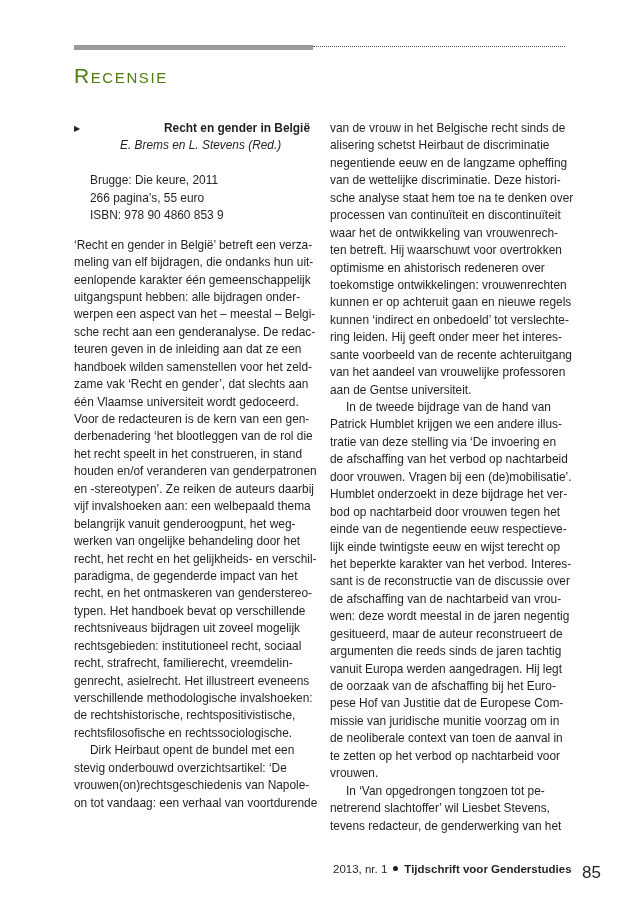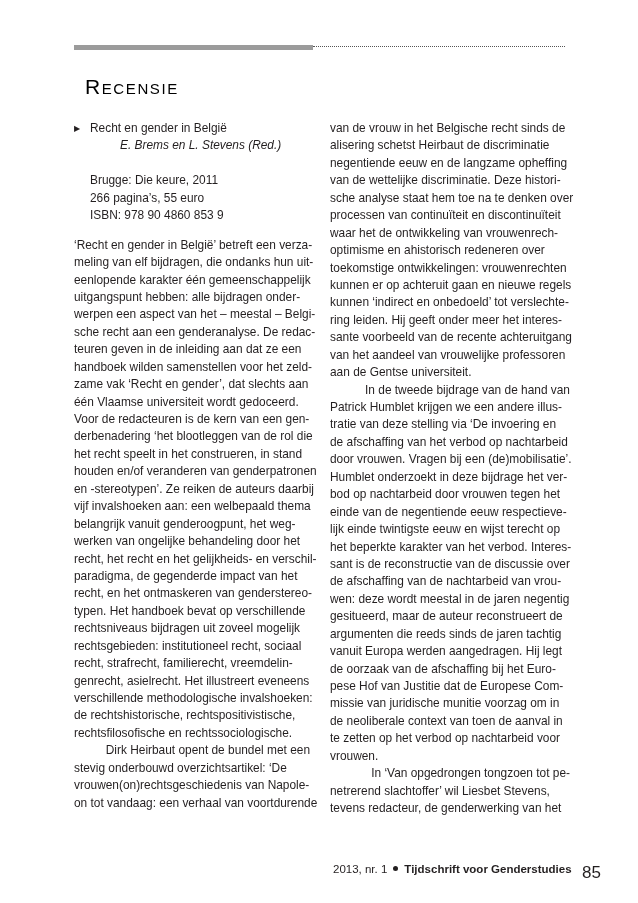--- a/index.html
+++ b/index.html
@@ -1,30 +1,30 @@
 <!DOCTYPE html>
 <html><head>
 <meta charset="utf-8">
 <style>
   html, body { margin: 0; padding: 0; background: #ffffff; }
   body { width: 638px; height: 903px; position: relative; overflow: hidden;
          font-family: "DejaVu Sans", sans-serif; color: #231f20; }
   .rule-solid { position: absolute; left: 74px; top: 45px; width: 239px; height: 5px; background: #9b9b9b; }
   .rule-dotted { position: absolute; left: 313px; top: 46px; width: 252px; height: 0; border-top: 1px dotted #555; }
   .section-title { position: absolute; left: 74px; top: 64px; font-family: "Liberation Sans", sans-serif;
-         font-size: 21px; font-variant: small-caps; letter-spacing: 1.6px; color: #000000; font-weight: normal; margin: 11px; }
+         font-size: 21px; font-variant: small-caps; letter-spacing: 1.6px; color: #4d7c0f; font-weight: normal; margin: 0; }
   .col { position: absolute; top: 120px; font-family: "Liberation Sans", sans-serif; font-size: 11.9px;
          line-height: 17.45px; color: #231f20; }
   .col-left { left: 74px; width: 236px; }
   .col-right { left: 330px; width: 240px; }
   .line { white-space: nowrap; display: block; height: 17.45px; }
-  .indent { padding-left: 16px; text-align: right; }
+  .indent { padding-left: 16px; }
   .book { position: relative; padding-left: 16px; }
   .bullet { position: absolute; left: 0; top: 0; font-size: 8px; line-height: 17.45px; }
-  .book-title { font-weight: normal; }
+  .book-title { font-weight: bold; text-align: right; }
   .book-editors { font-style: italic; margin-left: 30px; }
   .spacer { height: 17.45px; }
   .spacer-s { height: 12px; }
   .footer { position: absolute; top: 863px; left: 333px; font-family: "Liberation Sans", sans-serif;
             font-size: 11.5px; color: #231f20; white-space: nowrap; }
   .footer .dot { display: inline-block; width: 5px; height: 5px; border-radius: 50%; background: #231f20;
             vertical-align: middle; margin: 0 6px 2px 6px; }
   .footer .journal { font-weight: bold; }
   .footer .pagenum { position: absolute; left: 249px; top: 0; font-size: 17px; }
 </style>
@@ -84,20 +84,21 @@
 </div>
 
 <div class="col col-right">
   <span class="line">van de vrouw in het Belgische recht sinds de</span>
   <span class="line">alisering schetst Heirbaut de discriminatie</span>
   <span class="line">negentiende eeuw en de langzame opheffing</span>
   <span class="line">van de wettelijke discriminatie. Deze histori-</span>
   <span class="line">sche analyse staat hem toe na te denken over</span>
   <span class="line">processen van continuïteit en discontinuïteit</span>
   <span class="line">waar het de ontwikkeling van vrouwenrech-</span>
+  <span class="line">ten betreft. Hij waarschuwt voor overtrokken</span>
   <span class="line">optimisme en ahistorisch redeneren over</span>
   <span class="line">toekomstige ontwikkelingen: vrouwenrechten</span>
   <span class="line">kunnen er op achteruit gaan en nieuwe regels</span>
   <span class="line">kunnen ‘indirect en onbedoeld’ tot verslechte-</span>
   <span class="line">ring leiden. Hij geeft onder meer het interes-</span>
   <span class="line">sante voorbeeld van de recente achteruitgang</span>
   <span class="line">van het aandeel van vrouwelijke professoren</span>
   <span class="line">aan de Gentse universiteit.</span>
   <span class="line indent">In de tweede bijdrage van de hand van</span>
   <span class="line">Patrick Humblet krijgen we een andere illus-</span>

